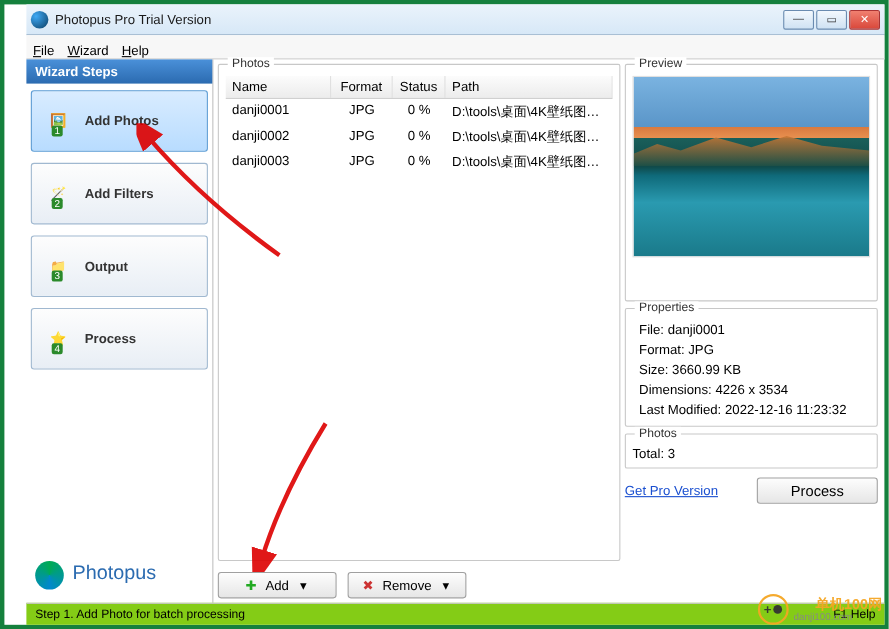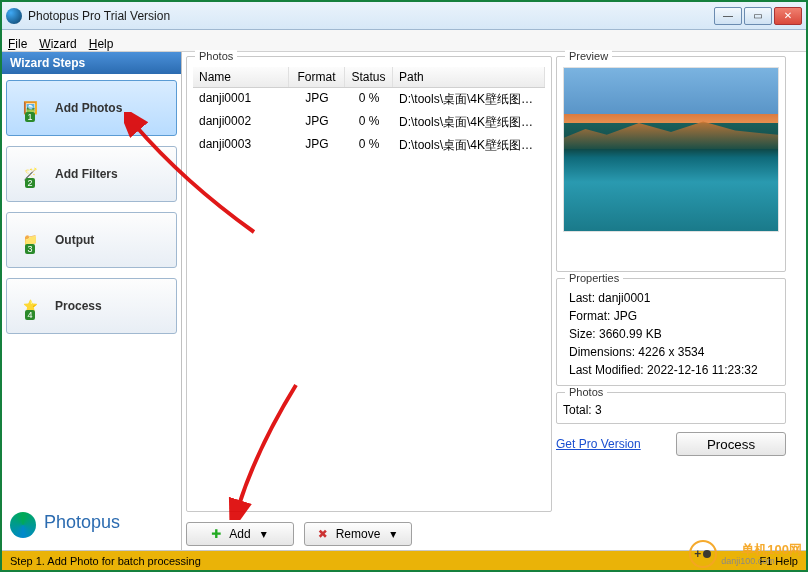--- a/index.html
+++ b/index.html
@@ -1,18 +1,18 @@
 <!DOCTYPE html>
 <html><head>
 <meta charset="utf-8">
 <style>
 * { box-sizing: border-box; margin: 0; padding: 0; }
 body { font-family: "Segoe UI", Tahoma, sans-serif; font-size: 12px; background: #fff; width: 808px; height: 572px; overflow: hidden; position: relative; }
 
-.window { width: 808px; height: 572px; border: 2px solid #15803d; background: #fff; display: flex; flex-direction: column; }
+.window { width: 808px; height: 572px; border: 4px solid #15803d; background: #fff; display: flex; flex-direction: column; padding-left: 20px; }
 
 .titlebar { height: 28px; background: linear-gradient(#eaf3fb,#d7e8f7); display: flex; align-items: center; padding: 0 4px; border-bottom: 1px solid #a0b8d0; }
 .titlebar .app-icon { width: 16px; height: 16px; border-radius: 50%; background: radial-gradient(circle at 30% 30%, #3fa9f5, #0a3d62); margin-right: 6px; }
 .titlebar .title { flex: 1; color: #1a1a1a; font-size: 12px; }
 .win-controls { display: flex; gap: 2px; }
 .win-btn { width: 28px; height: 18px; border: 1px solid #6a8bb0; border-radius: 2px; background: linear-gradient(#f3f8fd,#cfe2f3); display: flex; align-items: center; justify-content: center; font-size: 10px; color: #333; }
 .win-btn.close { background: linear-gradient(#f08070,#d9483b); border-color: #a33; color: #fff; }
 
 .menubar { height: 22px; display: flex; align-items: flex-end; padding: 0 6px; gap: 12px; border-bottom: 1px solid #d0d0d0; background: #f7f7f7; }
 .menubar span { text-decoration: underline; text-decoration-color: transparent; }
@@ -62,21 +62,21 @@
 
 .props-panel { }
 .props-panel .prop { padding: 2px 6px; }
 
 .photos-count-panel { }
 
 .bottom-row { display:flex; align-items:center; gap:8px; padding-top:2px; }
 .link { color:#1a4fd0; text-decoration:underline; cursor:pointer; }
 .process-btn { margin-left:auto; width: 110px; height:24px; border:1px solid #a0a0a0; border-radius:3px; background:linear-gradient(#fdfdfd,#e6e6e6); cursor:pointer; }
 
-.statusbar { height: 20px; border-top:1px solid #c8c8c8; display:flex; align-items:center; padding: 0 8px; font-size:11px; background:#eab308; }
+.statusbar { height: 20px; border-top:1px solid #c8c8c8; display:flex; align-items:center; padding: 0 8px; font-size:11px; background:#84cc16; }
 .statusbar .right { margin-left:auto; }
 
 .arrow { position:absolute; opacity:0.9; }
 .arrow svg { display:block; }
 
 .watermark { position:absolute; right:6px; bottom:4px; display:flex; align-items:center; gap:4px; opacity:.95; }
 .watermark .circ { width:28px; height:28px; border:2px solid #f5a623; border-radius:50%; position:relative; display:flex; align-items:center; justify-content:center; }
 .watermark .circ::before { content:"+"; color:#333; font-weight:bold; position:absolute; left:3px; }
 .watermark .circ::after { content:""; width:8px; height:8px; border-radius:50%; background:#333; position:absolute; right:4px; }
 .watermark .txt { font-size:13px; color:#f5a623; font-weight:bold; line-height:1;margin-left:20px; }
@@ -176,21 +176,21 @@
         </div>
       </div>
 
       <div class="right-col">
         <div class="panel preview-panel">
           <div class="caption">Preview</div>
           <div class="preview-img"></div>
         </div>
         <div class="panel props-panel">
           <div class="caption">Properties</div>
-          <div class="prop">Last: danji0001</div>
+          <div class="prop">File: danji0001</div>
           <div class="prop">Format: JPG</div>
           <div class="prop">Size: 3660.99 KB</div>
           <div class="prop">Dimensions: 4226 x 3534</div>
           <div class="prop">Last Modified: 2022-12-16 11:23:32</div>
         </div>
         <div class="panel photos-count-panel">
           <div class="caption">Photos</div>
           <div class="prop">Total: 3</div>
         </div>
         <div class="bottom-row">

